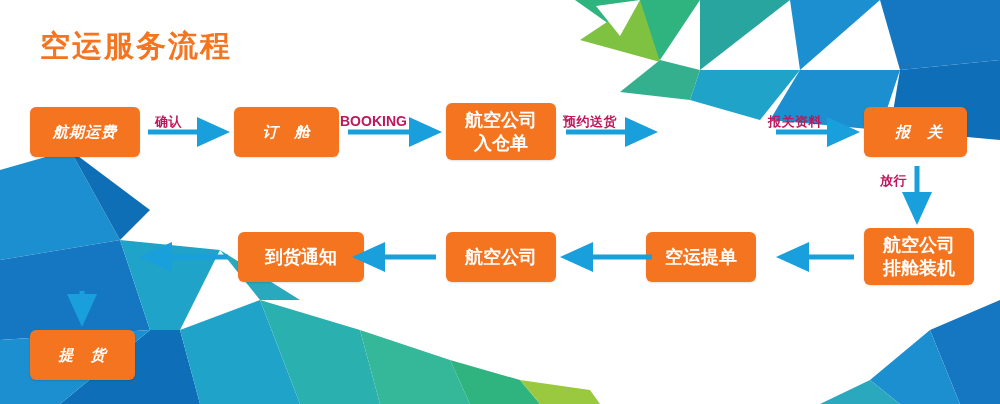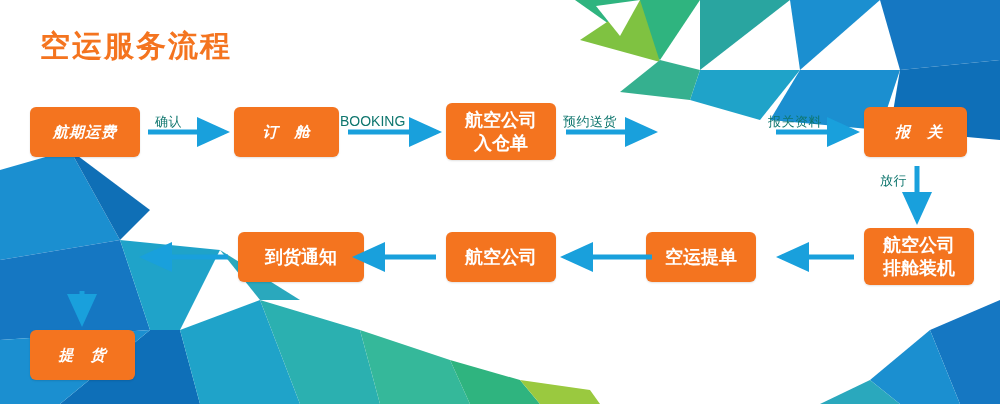--- a/index.html
+++ b/index.html
@@ -27,23 +27,23 @@
     text-align:center;
     line-height:1.25;
     box-shadow:0 1px 2px rgba(0,0,0,0.12);
     white-space:pre-line;
   }
   .node.s1{font-size:15px;letter-spacing:1px;font-style:italic;}
   .node.s2{font-size:18px;letter-spacing:0px;}
 
   .alabel{
     position:absolute;
-    color:#0f766e;
+    color:#be185d;
     font-size:13px;
-    font-weight:normal;
+    font-weight:bold;
     white-space:nowrap;
     letter-spacing:0.5px;
   }
   .alabel.en{font-size:14px;letter-spacing:0px;}
   .alabel.vert{font-size:13px;}
 
   .arrow{position:absolute;}
 </style>
 </head>
 <body>

